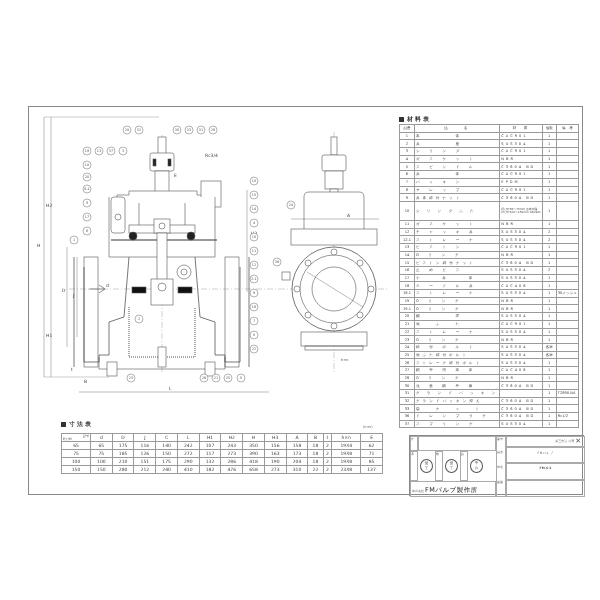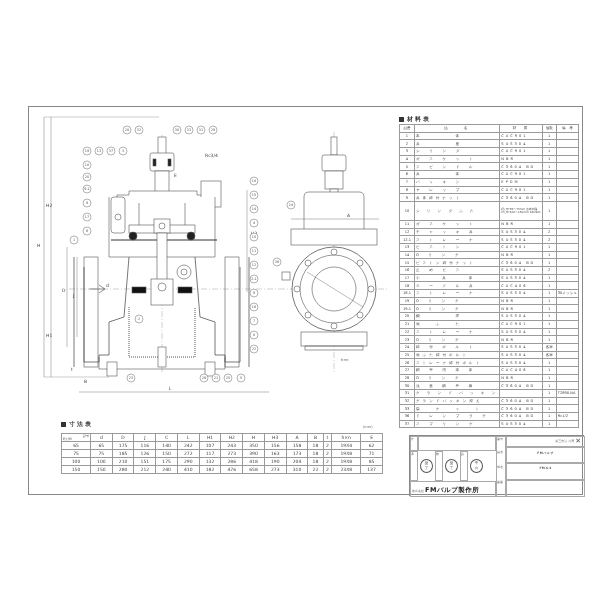--- a/index.html
+++ b/index.html
@@ -16,21 +16,21 @@
   .mat .mt{width:36px;letter-spacing:2px;font-size:3.6px;}
   .mat .qt{width:11px;text-align:center;}
   .mat .rm{width:auto;}
   .mat tr.tall td{height:18px;}
   .mt small{display:block;font-size:2.8px;letter-spacing:0;line-height:3.2px;}
   .dim{left:32px;top:326px;width:322px;border:1.2px solid #777;}
   .dim td,.dim th{border:1px solid #9a9a9a;font-size:4.5px;height:7px;text-align:center;color:#444;font-weight:normal;padding:0;}
   .unit{position:absolute;left:334px;top:318px;font-size:3.5px;color:#666;}
   .tb{position:absolute;left:380px;top:328px;width:175px;height:61px;border-left:1px solid #888;border-top:1px solid #888;box-sizing:border-box;}
   .tb .cell{position:absolute;border:1px solid #aaa;box-sizing:border-box;font-size:3px;color:#555;}
-  .brand{font-weight:bold;color:#222;font-size:8px;letter-spacing:0.5px;}
+  .brand{font-weight:normal;color:#222;font-size:8px;letter-spacing:0.5px;}
   .model{font-size:9px;color:#222;}
   .stamp{position:absolute;width:13px;height:14px;border:1px solid #555;border-radius:50%;font-size:3.5px;text-align:center;line-height:5px;box-sizing:border-box;padding-top:1px;}
 </style>
 </head>
 <body>
 
 <div class="sheet">
 
   <svg class="drawing" width="555" height="320" viewBox="0 0 555 320" xmlns="http://www.w3.org/2000/svg" font-family="DejaVu Sans, sans-serif" font-size="4.5" fill="none" stroke="#555" stroke-width="0.6">
 

